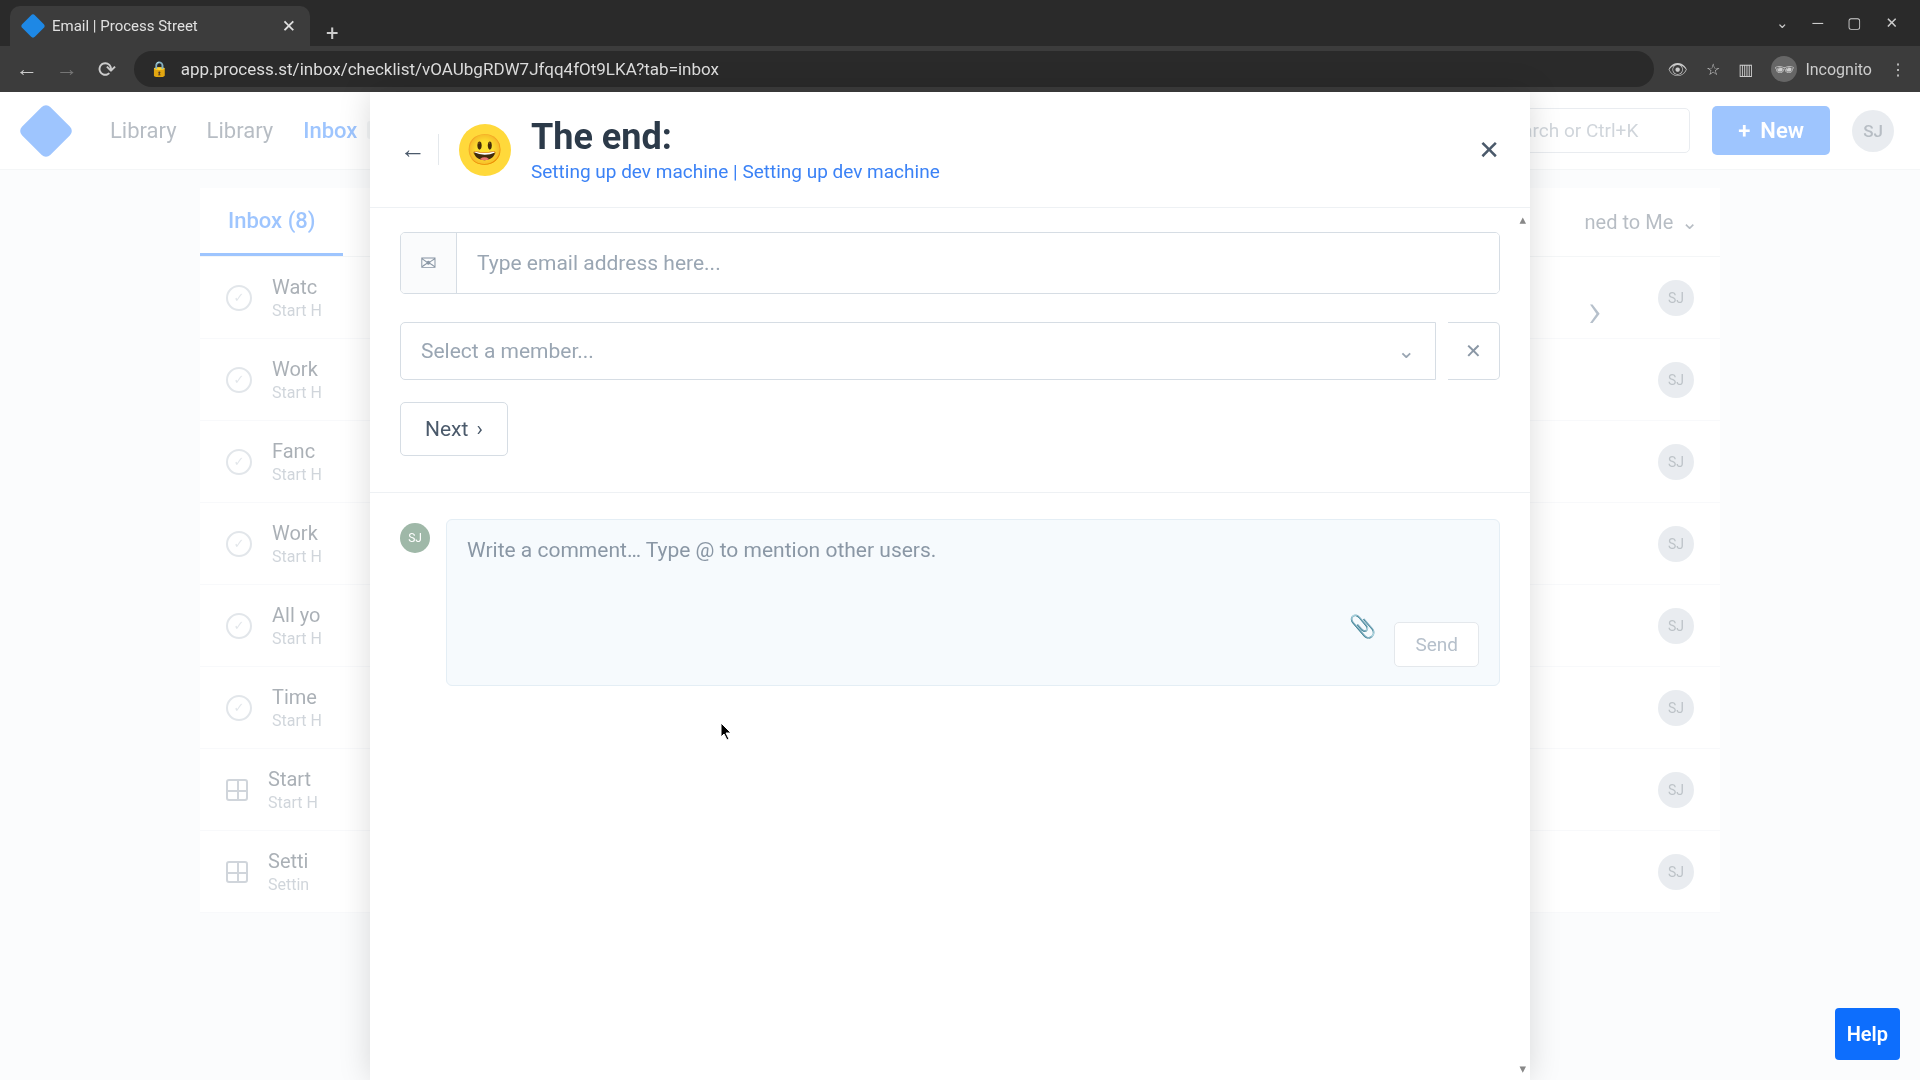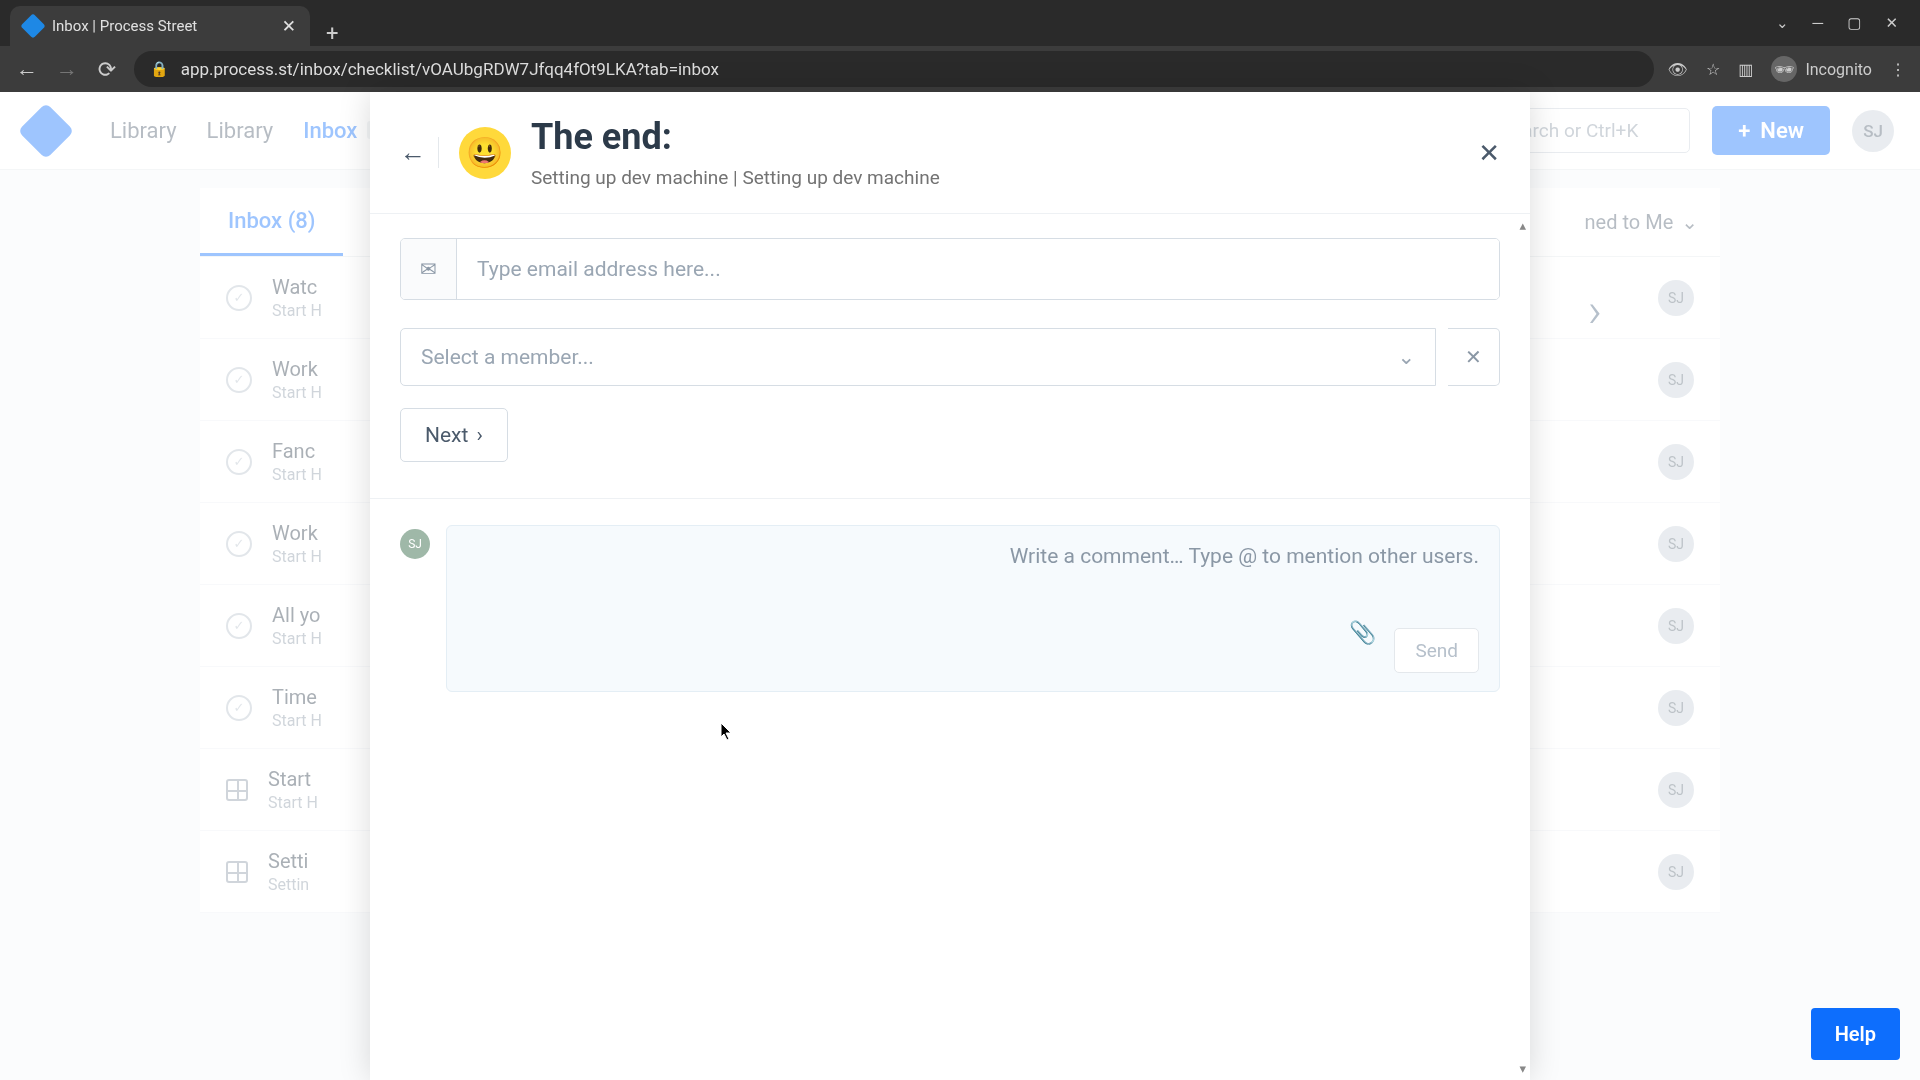--- a/index.html
+++ b/index.html
@@ -57,59 +57,59 @@
 
   
   .overlay { position: absolute; inset: 0; background: rgba(255,255,255,0.6); }
 
   
   .modal { position: absolute; top: 0; left: 370px; width: 1160px; bottom: 0; background: #fff; box-shadow: 0 0 30px rgba(0,0,0,0.15); display: flex; flex-direction: column; }
   .modal-header { padding: 24px 30px; display: flex; align-items: center; gap: 20px; border-bottom: 1px solid #eef1f4; }
   .back-ic { font-size: 26px; color: #4b5a6b; cursor: pointer; padding-right: 12px; border-right: 1px solid #e4e8ec; }
   .emoji { width: 52px; height: 52px; background: #ffd93b; border-radius: 50%; display: flex; align-items: center; justify-content: center; font-size: 30px; }
   .mh-title { font-size: 36px; font-weight: 700; color: #2c3a49; }
-  .mh-sub { font-size: 19px; color: #737373; margin-top: 8px; }
+  .mh-sub { font-size: 19px; color: #3b82f6; margin-top: 2px; }
   .close-ic { margin-left: auto; font-size: 26px; color: #4b5a6b; cursor: pointer; }
   .next-arrow { position: absolute; right: -72px; top: 190px; font-size: 48px; color: #b6c0cb; cursor: pointer; font-weight: 300; }
 
   .modal-body { flex: 1; overflow-y: auto; padding: 24px 30px; position: relative; }
   .field-label { font-size: 23px; color: #2c3a49; margin-bottom: 14px; margin-top: 10px; }
   .input-row { display: flex; border: 1px solid #d6dde4; border-radius: 5px; margin-bottom: 28px; overflow: hidden; }
   .input-icon { width: 56px; display: flex; align-items: center; justify-content: center; border-right: 1px solid #d6dde4; color: #8a97a5; background: #fafbfc; font-size: 20px; }
   .input-row input { flex: 1; border: none; padding: 18px 20px; font-size: 21px; outline: none; color: #4b5a6b; }
   .input-row input::placeholder { color: #9aa6b3; }
   .select-row { display: flex; gap: 12px; margin-bottom: 22px; }
   .select-box { flex: 1; border: 1px solid #d6dde4; border-radius: 5px 0 0 5px; padding: 16px 20px; font-size: 21px; color: #9aa6b3; display: flex; align-items: center; justify-content: space-between; cursor: pointer; }
   .select-clear { width: 52px; border: 1px solid #d6dde4; border-left: none; border-radius: 0 5px 5px 0; display: flex; align-items: center; justify-content: center; color: #8a97a5; font-size: 20px; cursor: pointer; }
   .next-btn { border: 1px solid #d6dde4; background: #fff; padding: 14px 24px; border-radius: 5px; font-size: 21px; color: #4b5a6b; cursor: pointer; display: inline-flex; align-items: center; gap: 8px; }
 
   .divider { height: 1px; background: #eef1f4; margin: 36px -30px 26px; }
   .comment-sec { display: flex; gap: 16px; align-items: flex-start; }
   .mini-av { width: 30px; height: 30px; border-radius: 50%; background: #9fb8a8; color: #fff; font-size: 12px; display: flex; align-items: center; justify-content: center; margin-top: 4px; }
   .comment-box { flex: 1; background: #f6fafd; border: 1px solid #e4eef5; border-radius: 6px; padding: 18px 20px; min-height: 160px; display: flex; flex-direction: column; }
-  .comment-box textarea { background: transparent; border: none; resize: none; font-size: 21px; color: #15803d; outline: none; flex: 1; font-family: inherit; text-align: right; }
+  .comment-box textarea { background: transparent; border: none; resize: none; font-size: 21px; color: #15803d; outline: none; flex: 1; font-family: inherit; }
   .comment-box textarea::placeholder { color: #8a97a5; }
   .comment-actions { display: flex; align-items: center; justify-content: flex-end; gap: 18px; }
   .attach-ic { font-size: 22px; color: #4b5a6b; cursor: pointer; }
   .send-btn { border: 1px solid #e4e8ec; background: #fff; color: #b6c0cb; padding: 10px 20px; border-radius: 5px; font-size: 19px; margin-top: 36px; }
 
-  .help-btn { position: absolute; right: 20px; bottom: 20px; background: #0d6efd; color: #fff; padding: 14px 24px; font-size: 20px; font-weight: 600; border-radius: 4px; cursor: pointer; }
+  .help-btn { position: absolute; right: 20px; bottom: 20px; background: #0d6efd; color: #fff; padding: 14px 12px; font-size: 20px; font-weight: 600; border-radius: 4px; cursor: pointer; }
 
   .cursor { position: absolute; width: 14px; height: 20px; pointer-events: none; left: 720px; top: 630px; }
   .cursor svg { width: 14px; height: 20px; }
 
   .scroll-arrow { position: absolute; right: 4px; font-size: 13px; color: #888; }
 </style>
 </head>
 <body>
 
 <div class="browser-top">
   <div class="tab">
     <div class="favicon"></div>
-    <span>Inbox | Process Street</span>
+    <span>Email | Process Street</span>
     <span class="tab-close">✕</span>
   </div>
   <div class="new-tab">+</div>
   <div class="win-controls">
     <span>⌄</span>
     <span>─</span>
     <span>▢</span>
     <span>✕</span>
   </div>
 </div>

